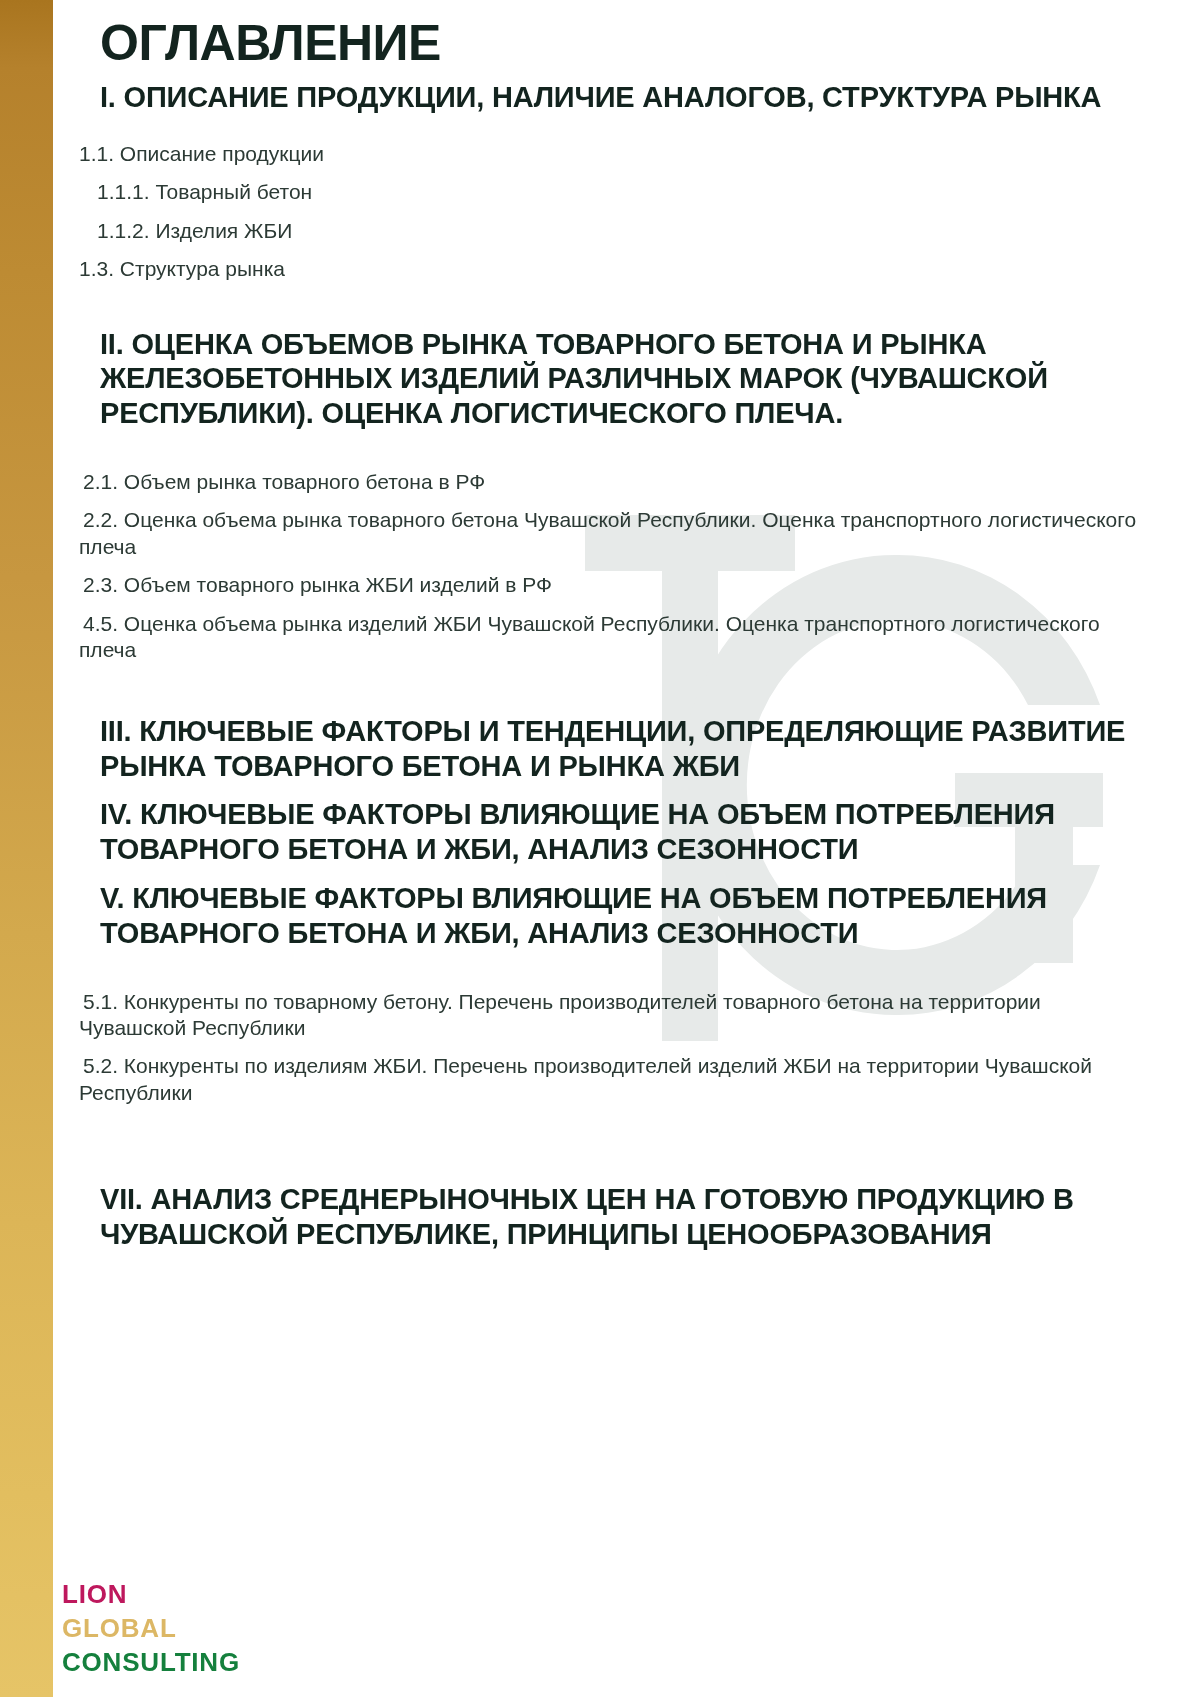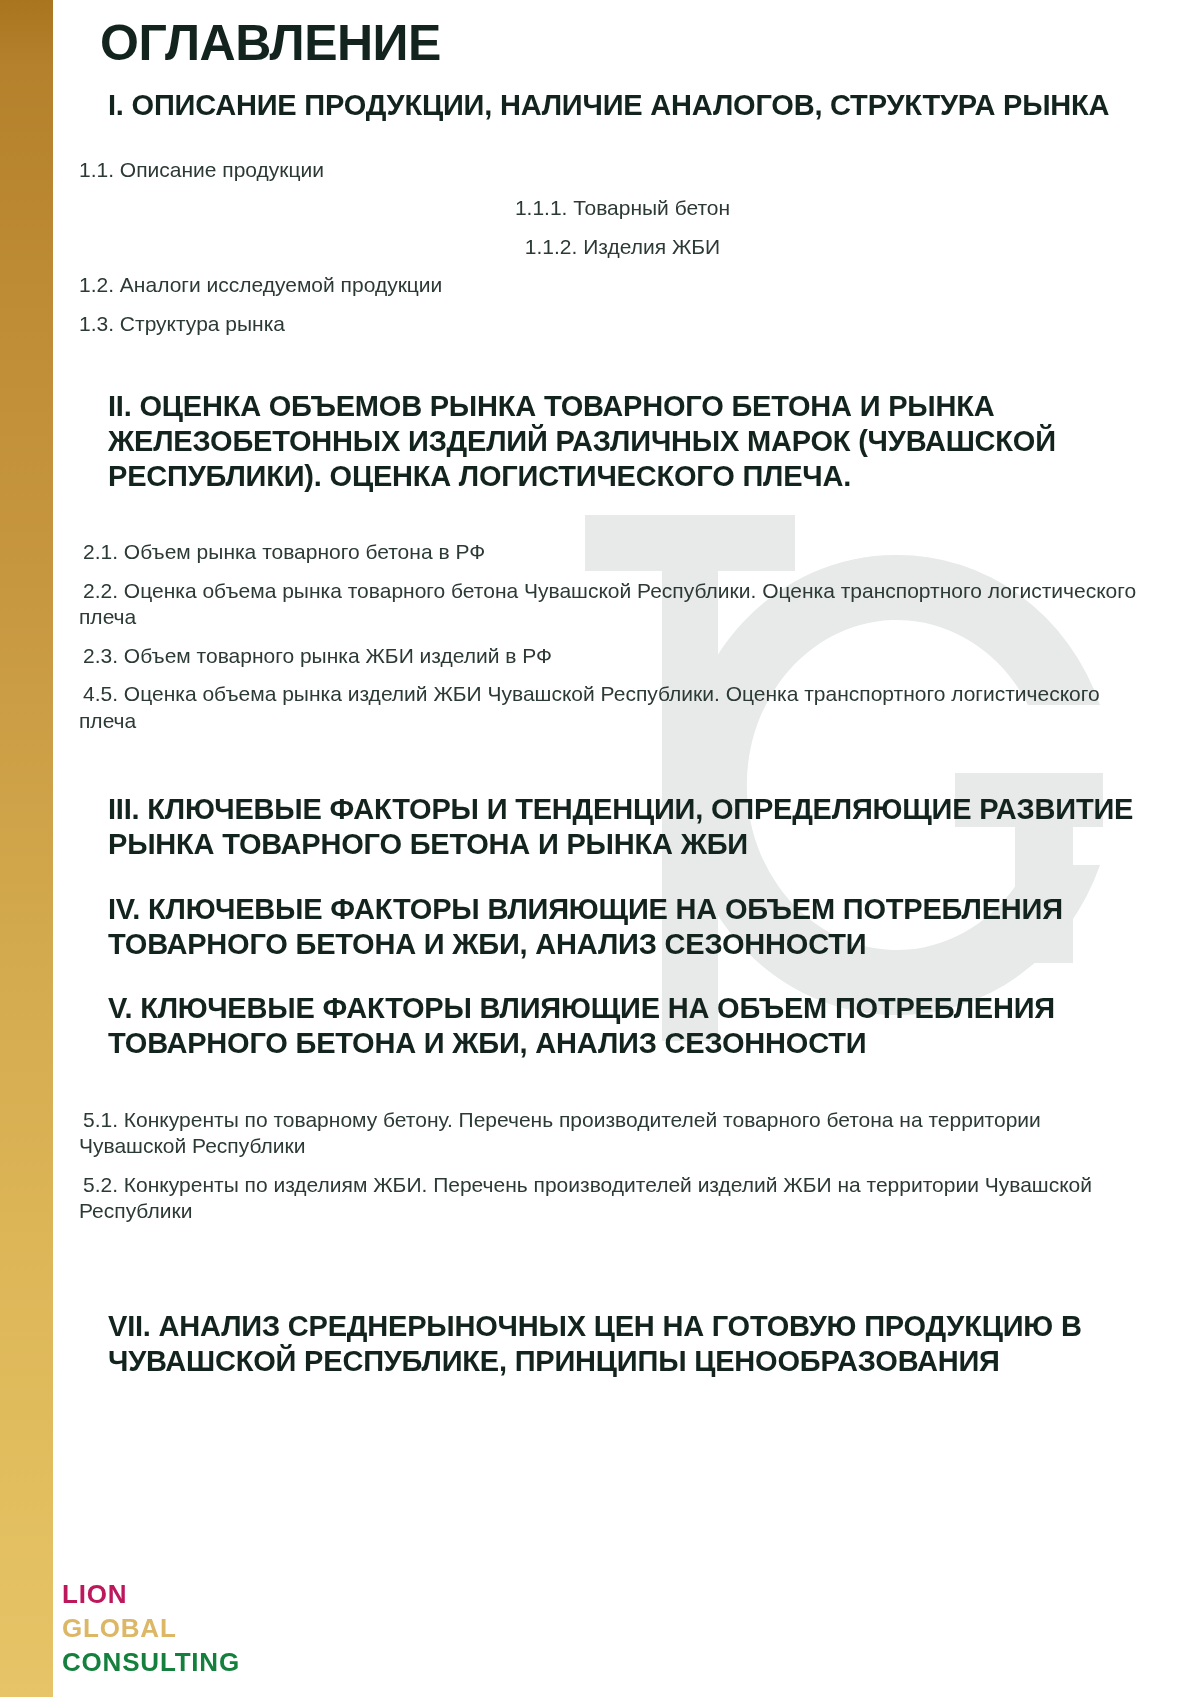--- a/index.html
+++ b/index.html
@@ -81,39 +81,39 @@
   }
 
   .toc {
     position: absolute;
     left: 0;
     top: 80px;
     width: 1147px;
   }
 
   h2.section {
-    margin: 8px;
+    margin: 0;
     padding: 0 40px 0 47px;
     font-size: 29px;
     font-weight: 700;
     color: #13241f;
     line-height: 1.20;
     letter-spacing: -0.2px;
   }
 
   .sub {
     margin: 12px;
     padding: 0 40px 0 14px;
     font-size: 21px;
     font-weight: 400;
     color: #2c3a35;
     line-height: 1.26;
   }
   .sub.lvl1 { padding-left: 14px; }
-  .sub.lvl2 { padding-left: 14px; text-indent: 18px; text-align: center; }
+  .sub.lvl2 { padding-left: 14px; text-indent: 18px; }
   .sub.lvl-a { padding-left: 14px; text-indent: 4px; }
 
   .gap-sm  { height: 14px; }
   .gap-md  { height: 26px; }
   .gap-lg  { height: 32px; }
   .gap-xl  { height: 38px; }
 
   
   .logo {
     position: absolute;
@@ -157,21 +157,20 @@
 
     <h1 class="doc-title">ОГЛАВЛЕНИЕ</h1>
 
     <div class="toc">
 
       <h2 class="section">I. ОПИСАНИЕ ПРОДУКЦИИ, НАЛИЧИЕ АНАЛОГОВ, СТРУКТУРА РЫНКА</h2>
       <div class="gap-sm"></div>
       <p class="sub lvl1">1.1. Описание продукции</p>
       <p class="sub lvl2">1.1.1. Товарный бетон</p>
       <p class="sub lvl2">1.1.2. Изделия ЖБИ</p>
-      <p class="sub lvl1">1.2. Аналоги исследуемой продукции</p>
       <p class="sub lvl1">1.3. Структура рынка</p>
 
       <div class="gap-lg"></div>
 
       <h2 class="section">II. ОЦЕНКА ОБЪЕМОВ РЫНКА ТОВАРНОГО БЕТОНА И РЫНКА ЖЕЛЕЗОБЕТОННЫХ ИЗДЕЛИЙ РАЗЛИЧНЫХ МАРОК (ЧУВАШСКОЙ РЕСПУБЛИКИ). ОЦЕНКА ЛОГИСТИЧЕСКОГО ПЛЕЧА.</h2>
       <div class="gap-md"></div>
       <p class="sub lvl-a">2.1. Объем рынка товарного бетона в РФ</p>
       <p class="sub lvl-a">2.2. Оценка объема рынка товарного бетона Чувашской Республики. Оценка транспортного логистического плеча</p>
       <p class="sub lvl-a">2.3. Объем товарного рынка ЖБИ изделий в РФ</p>
       <p class="sub lvl-a">4.5. Оценка объема рынка изделий ЖБИ Чувашской Республики. Оценка транспортного логистического плеча</p>

